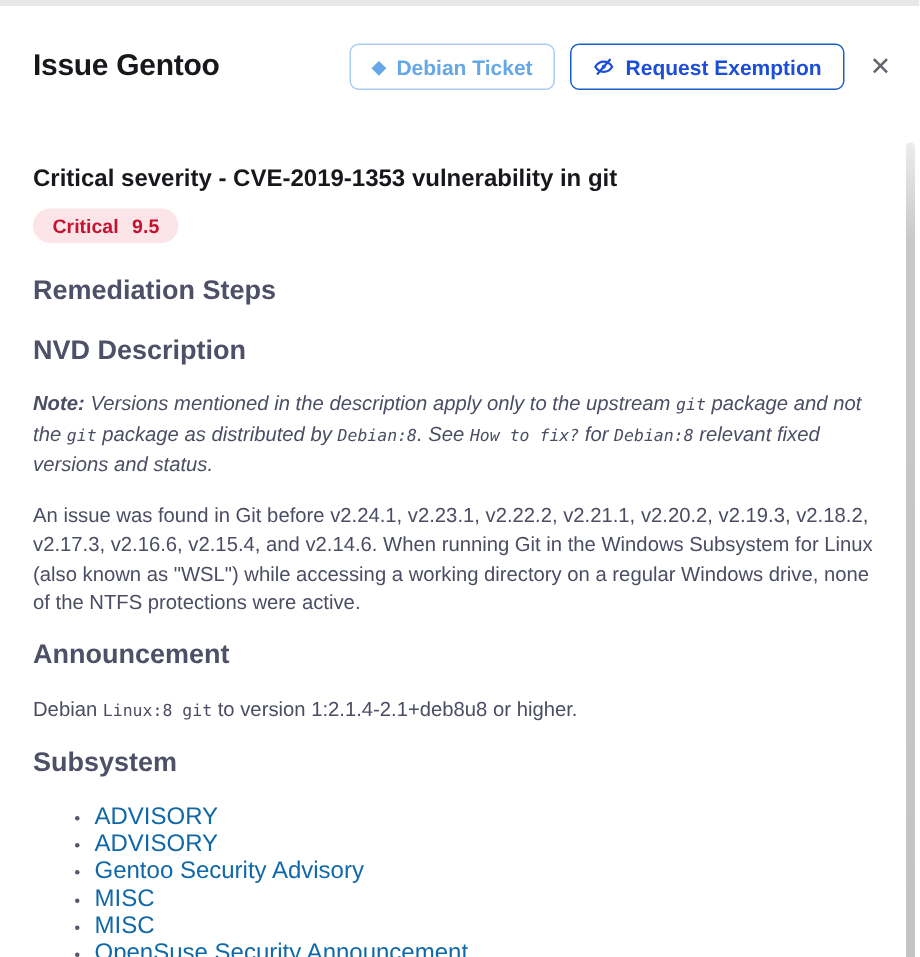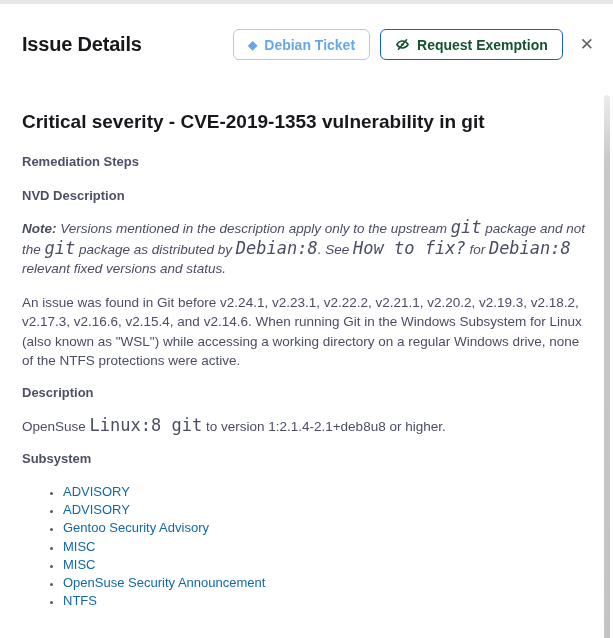--- a/index.html
+++ b/index.html
@@ -23,82 +23,82 @@
     letter-spacing: -0.2px;
   }
   .actions { display: flex; align-items: center; gap: 10px; }
   .btn {
     display: inline-flex; align-items: center; gap: 7px;
     height: 31px; padding: 0 14px; border-radius: 6px;
     background: #ffffff; font-family: inherit; font-size: 14px;
     font-weight: 700; cursor: pointer; white-space: nowrap;
   }
   .btn-light { border: 1px solid #a9cdf2; color: #66a8e7; }
-  .btn-primary { border: 1.5px solid #1a5fc8; color: #14532d; }
+  .btn-primary { border: 1.5px solid #1a5fc8; color: #1d4ed8; }
   .icon-diamond { font-size: 12px; line-height: 1; transform: translateY(-0.5px); }
   .icon-svg { display: inline-flex; line-height: 0; }
   .close-btn {
     border: none; background: none; color: #63636b;
     font-size: 17px; line-height: 1; padding: 4px 7px; cursor: pointer;
     font-family: inherit;
   }
 
   .content { padding: 0 22px; }
   .issue-title {
-    margin: 51px 0 0; font-size: 19px; font-weight: 700; color: #17181c;
+    margin: 51px 0 0; font-size: 16px; font-weight: 700; color: #17181c;
   }
   .badge {
     display: inline-flex; align-items: center; gap: 9px;
     margin-top: 10px; padding: 4px 13px; border-radius: 13px;
     background: #fce5e8; color: #c41230;
     font-size: 13px; font-weight: 700;
   }
   h3 {
-    font-size: 13px; font-weight: 700; color: #4d5066; margin: 0;
+    font-size: 18px; font-weight: 700; color: #4d5066; margin: 0;
   }
   p { font-size: 13.5px; line-height: 19.5px; margin: 0; color: #4b4e63; max-width: 578px; }
 
   .mt21 { margin-top: 21px; }
   .mt20 { margin-top: 19px; }
   .mt15 { margin-top: 15px; }
   .mt14 { margin-top: 14px; }
   .mt16 { margin-top: 16px; }
 
   .seg-italic { font-style: italic; }
   .seg-bold-italic { font-style: italic; font-weight: 700; }
   .seg-plain { font-style: normal; }
   .seg-code, .seg-code-italic {
     font-family: "DejaVu Sans Mono", monospace;
-    font-size: 17px;
+    font-size: 11px;
   }
   .seg-code-italic { font-style: italic; }
 
   ul.refs { margin: 17px 0 0; padding-left: 41px; }
   ul.refs li {
-    font-size: 13px; line-height: 18.2px; color: #4b4e63;
+    font-size: 16px; line-height: 18.2px; color: #4b4e63;
   }
   ul.refs li::marker { color: #55586b; font-size: 11px; }
   ul.refs a { color: #1168a8; cursor: pointer; text-decoration: none; }
 
   .scrollbar {
     position: absolute; top: 95px; right: 3px; bottom: 0; width: 6px;
   }
   .scroll-thumb {
     width: 6px; height: 100%;
     border-radius: 3px 3px 0 0;
     background: linear-gradient(to bottom, #ececec, #c6c9c8 12%, #c2c5c4);
   }
 </style>
 </head>
 <body>
 
 <div class="topbar"></div>
 
 <header class="header">
-  <h1>Issue Details</h1>
+  <h1>Issue Gentoo</h1>
   <div class="actions">
     <button class="btn btn-light">
       <span class="icon-diamond">◆</span>
       <span>Debian Ticket</span>
     </button>
     <button class="btn btn-primary">
       <span class="icon-svg">
         <svg width="15" height="15" viewBox="0 0 24 24" fill="none" stroke="currentColor" stroke-width="2.4" stroke-linecap="round">
           <path d="M3 12c2.2-3.7 5.2-5.5 9-5.5s6.8 1.8 9 5.5c-2.2 3.7-5.2 5.5-9 5.5S5.2 15.7 3 12z"></path>
           <circle cx="12" cy="12" r="2.1" fill="currentColor" stroke="none"></circle>
@@ -109,32 +109,36 @@
     </button>
     <button class="close-btn">
       <span>✕</span>
     </button>
   </div>
 </header>
 
 <main class="content">
   <h2 class="issue-title">Critical severity - CVE-2019-1353 vulnerability in git</h2>
 
+  <div class="badge">
+    <span>Critical</span>
+    <span>9.5</span>
+  </div>
 
   <h3 class="mt21">Remediation Steps</h3>
 
   <h3 class="mt20">NVD Description</h3>
 
   <p class="mt15"><span class="seg-bold-italic">Note:</span><span class="seg-italic"> Versions mentioned in the description apply only to the upstream </span><span class="seg-code-italic">git</span><span class="seg-italic"> package and not the </span><span class="seg-code-italic">git</span><span class="seg-italic"> package as distributed by </span><span class="seg-code-italic">Debian:8</span><span class="seg-italic">. See </span><span class="seg-code-italic">How to fix?</span><span class="seg-italic"> for </span><span class="seg-code-italic">Debian:8</span><span class="seg-italic"> relevant fixed versions and status.</span></p>
 
   <p class="mt14">An issue was found in Git before v2.24.1, v2.23.1, v2.22.2, v2.21.1, v2.20.2, v2.19.3, v2.18.2, v2.17.3, v2.16.6, v2.15.4, and v2.14.6. When running Git in the Windows Subsystem for Linux (also known as "WSL") while accessing a working directory on a regular Windows drive, none of the NTFS protections were active.</p>
 
-  <h3 class="mt14">Description</h3>
+  <h3 class="mt14">Announcement</h3>
 
-  <p class="mt16"><span class="seg-plain">OpenSuse </span><span class="seg-code">Linux:8 git</span><span class="seg-plain"> to version 1:2.1.4-2.1+deb8u8 or higher.</span></p>
+  <p class="mt16"><span class="seg-plain">Debian </span><span class="seg-code">Linux:8 git</span><span class="seg-plain"> to version 1:2.1.4-2.1+deb8u8 or higher.</span></p>
 
   <h3 class="mt15">Subsystem</h3>
 
   <ul class="refs">
       <li><a>ADVISORY</a></li>
       <li><a>ADVISORY</a></li>
       <li><a>Gentoo Security Advisory</a></li>
       <li><a>MISC</a></li>
       <li><a>MISC</a></li>
       <li><a>OpenSuse Security Announcement</a></li>

